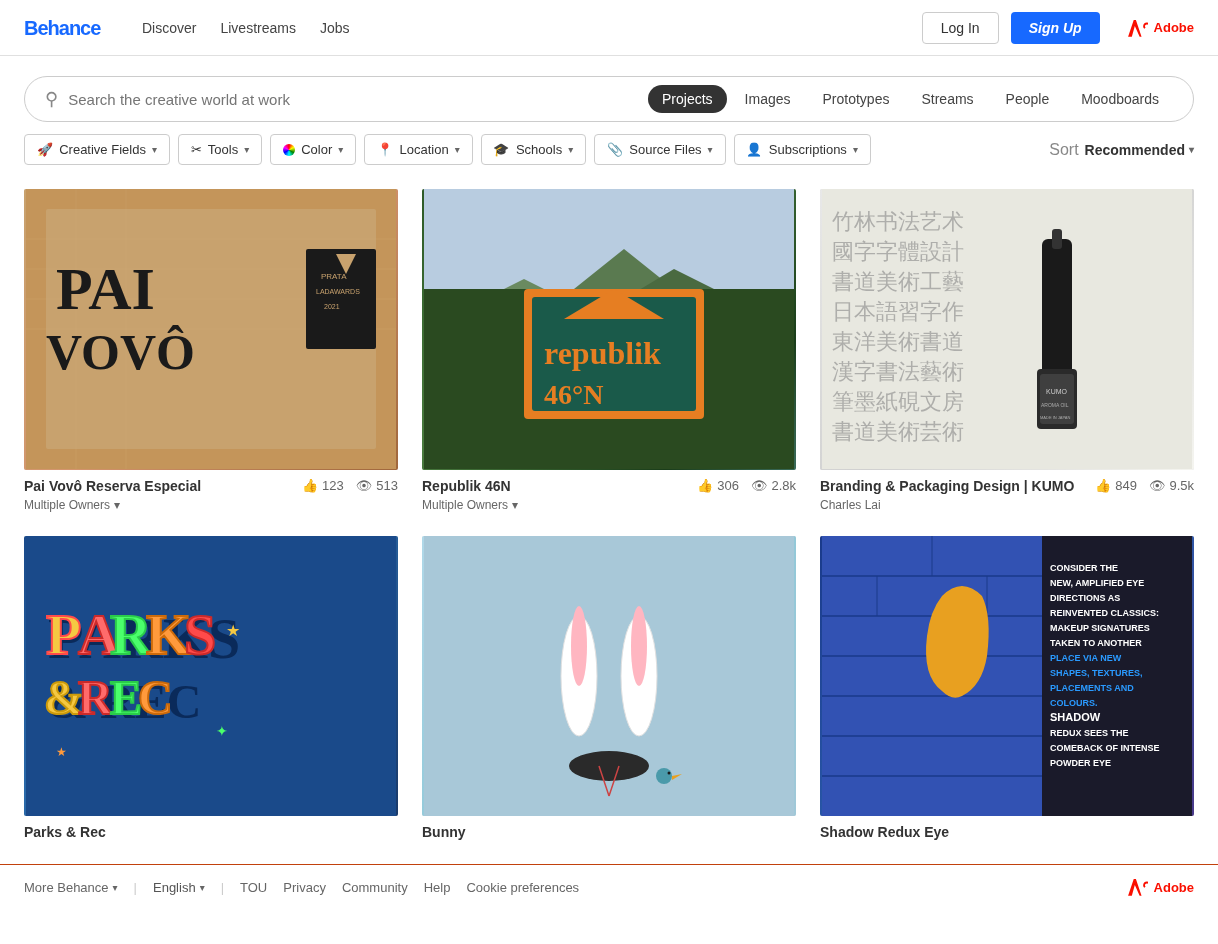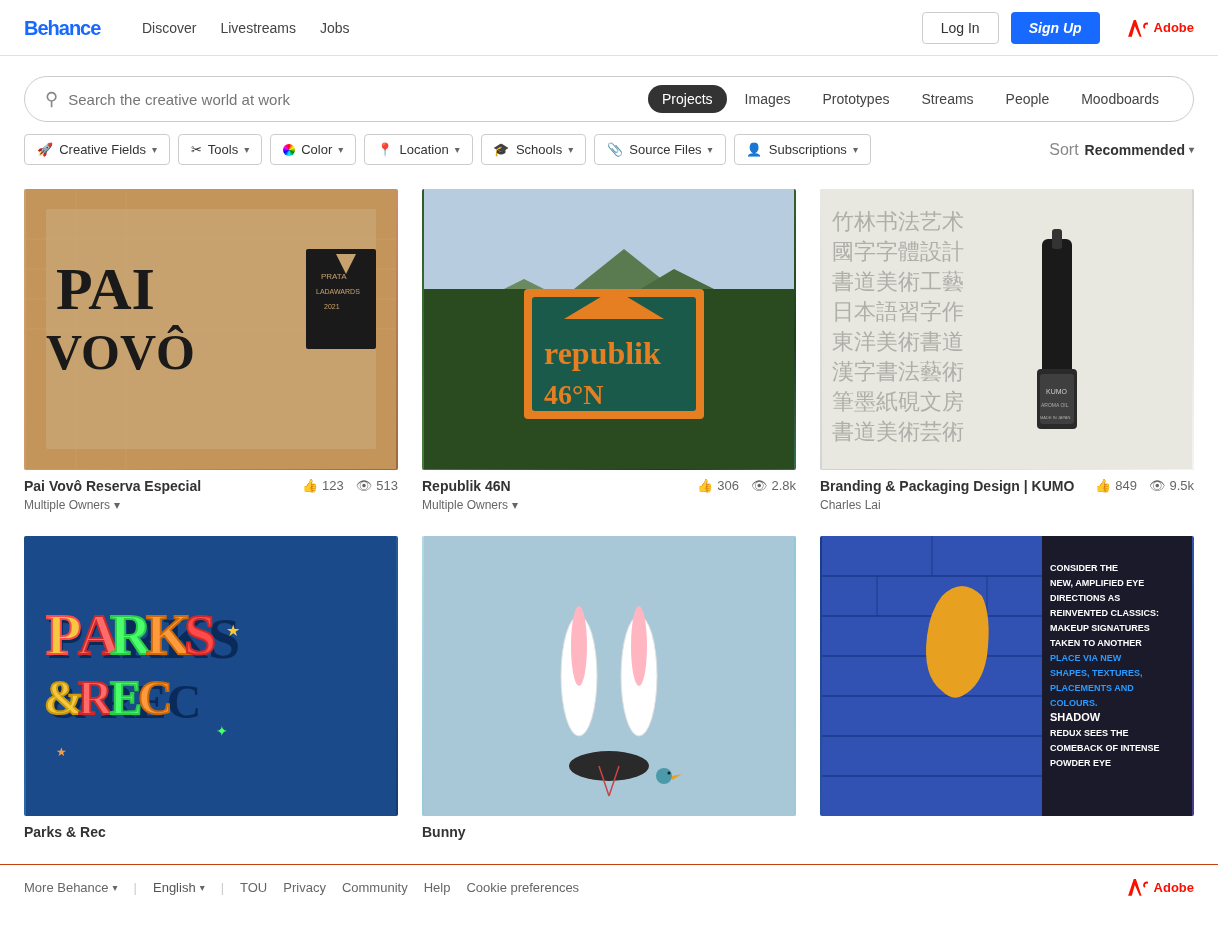--- a/index.html
+++ b/index.html
@@ -415,20 +415,25 @@
           <text x="228" y="140" font-family="Arial" font-size="9" fill="#2a9aff" font-weight="bold">SHAPES, TEXTURES,</text>
           <text x="228" y="155" font-family="Arial" font-size="9" fill="#2a9aff" font-weight="bold">PLACEMENTS AND</text>
           <text x="228" y="170" font-family="Arial" font-size="9" fill="#2a9aff" font-weight="bold">COLOURS.</text>
           <text x="228" y="185" font-family="Arial" font-size="11" fill="#fff" font-weight="900">SHADOW</text>
           <text x="228" y="200" font-family="Arial" font-size="9" fill="#fff" font-weight="bold">REDUX SEES THE</text>
           <text x="228" y="215" font-family="Arial" font-size="9" fill="#fff" font-weight="bold">COMEBACK OF INTENSE</text>
           <text x="228" y="230" font-family="Arial" font-size="9" fill="#fff" font-weight="bold">POWDER EYE</text>
         </svg>
       </div>
     </div>
+    <div class="project-meta clearfix">
+      <div class="project-title-row">
+        <span class="project-title">Shadow Redux Eye</span>
+      </div>
+    </div>
   </div>
 
 </div>
 
 <footer class="footer">
   <div class="footer-more">
     <span>More Behance</span>
     <span class="chevron">▾</span>
   </div>
   <span class="footer-sep">|</span>

